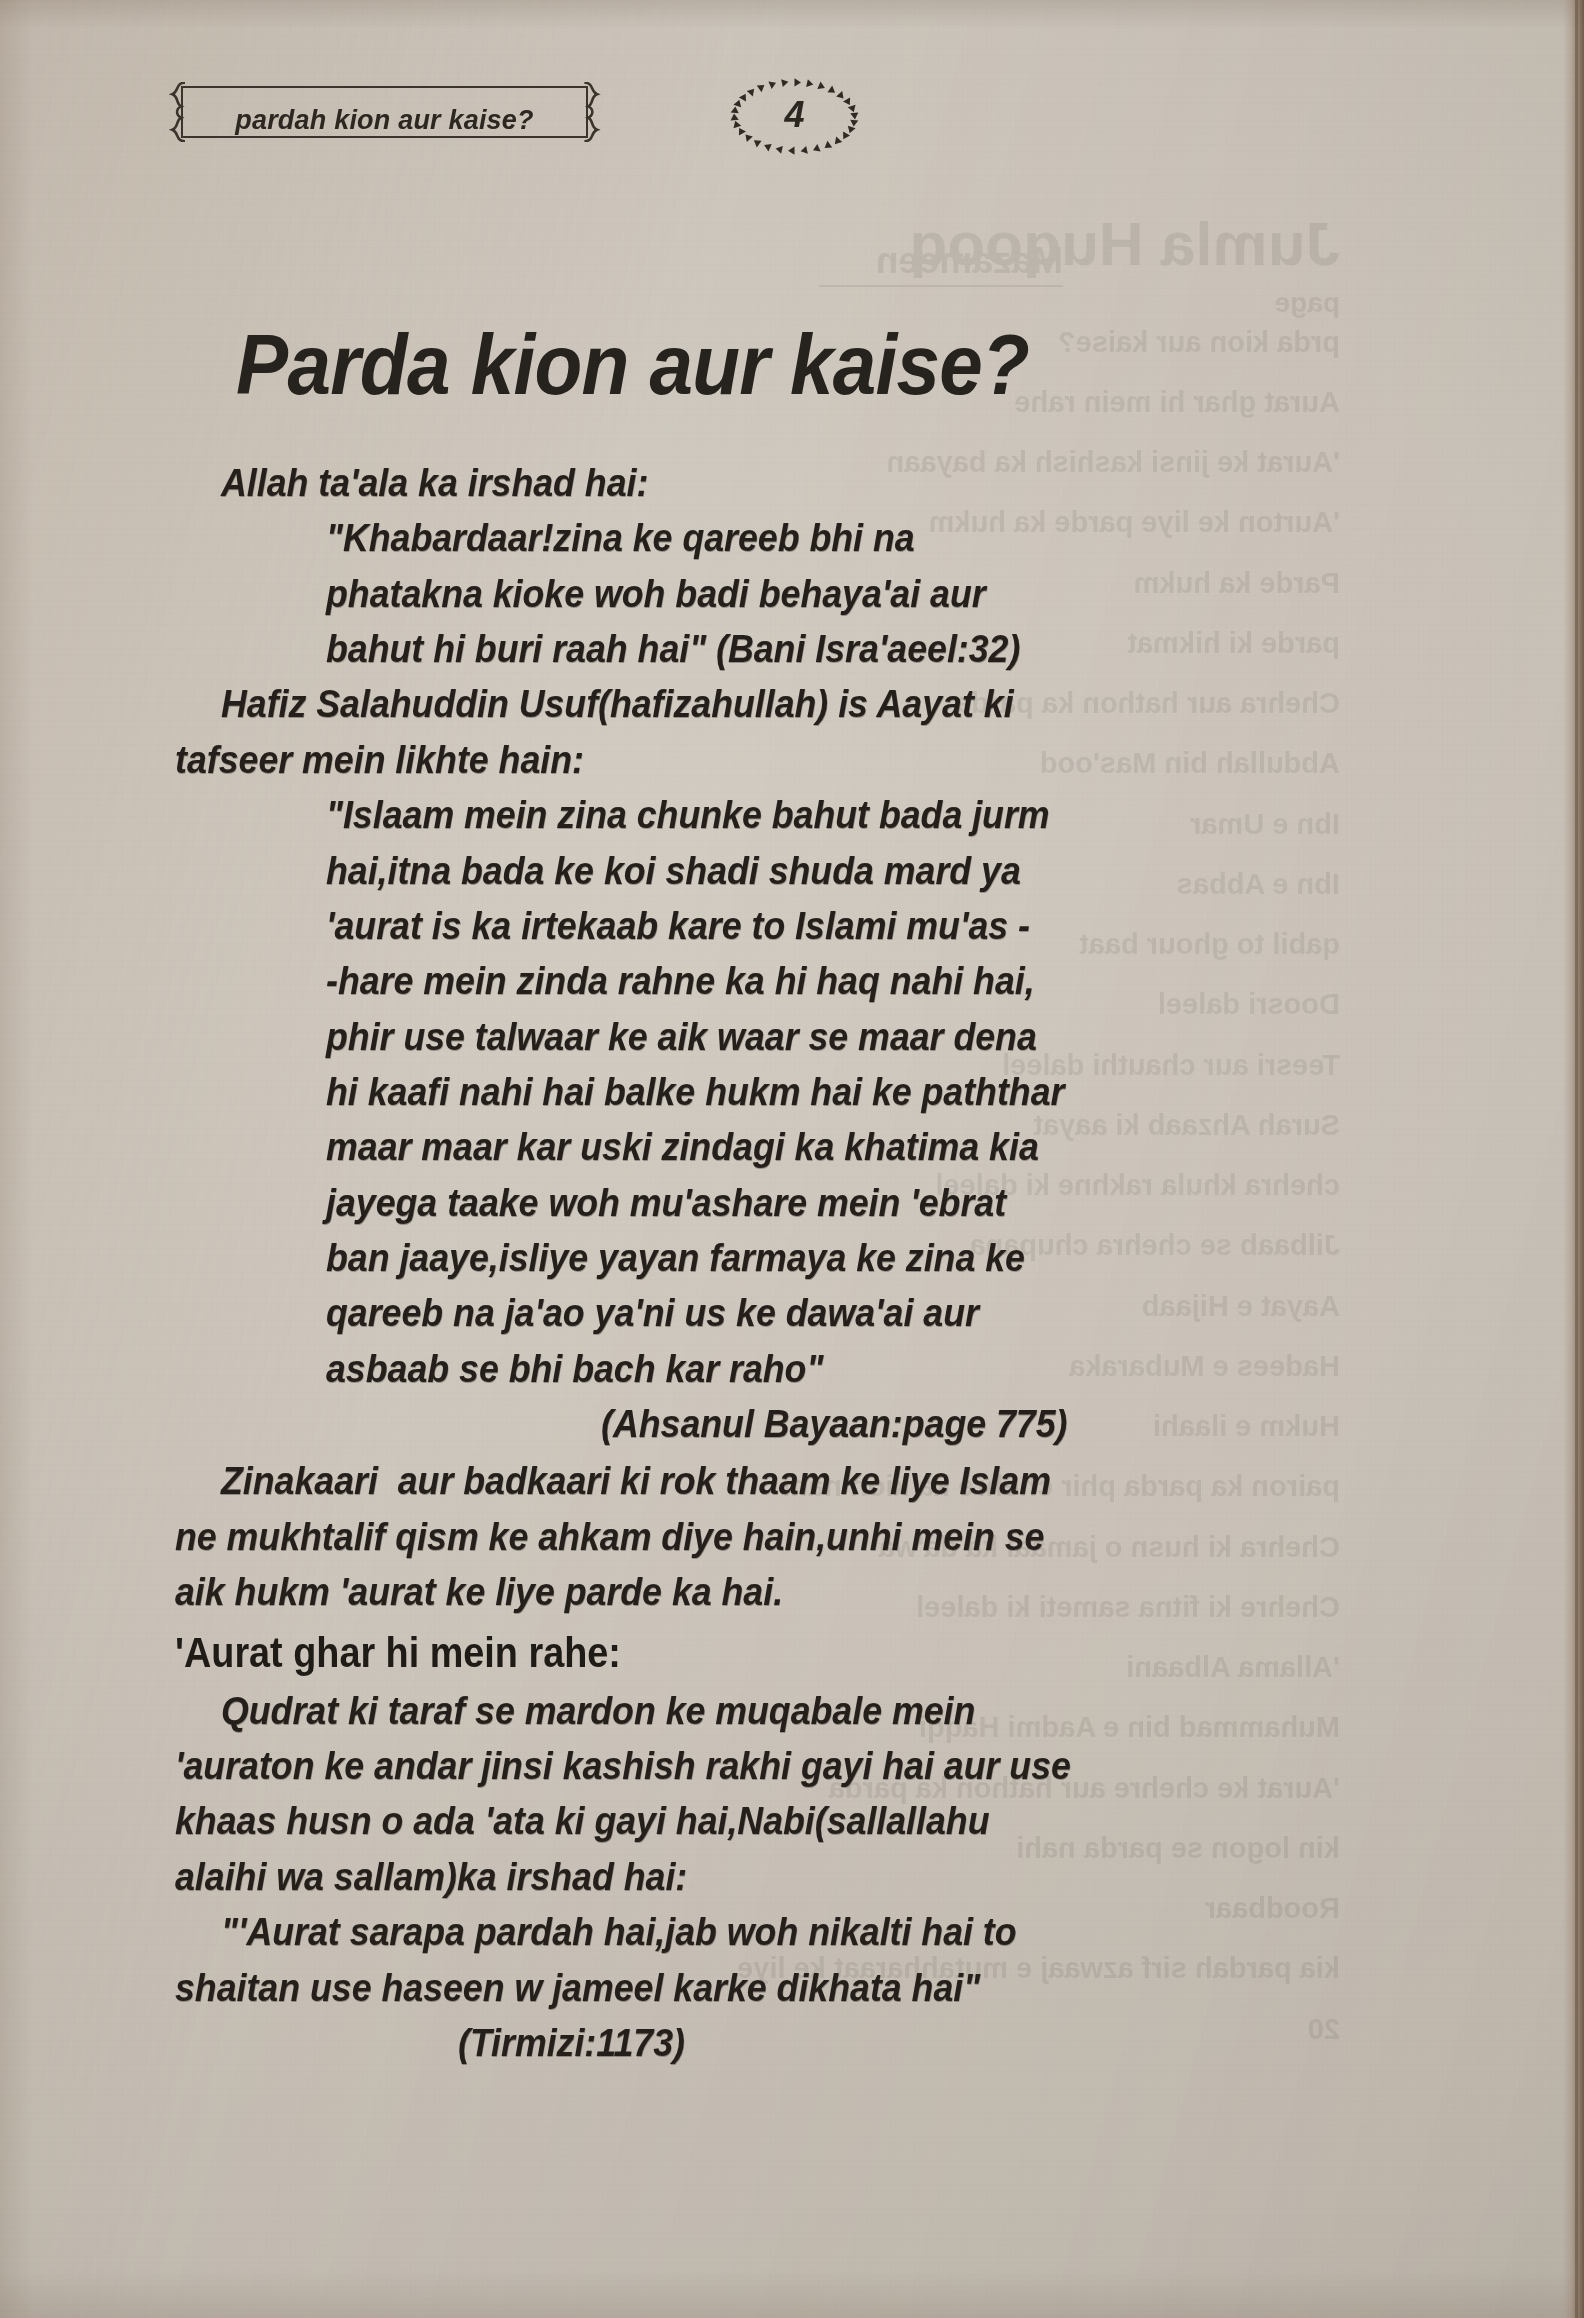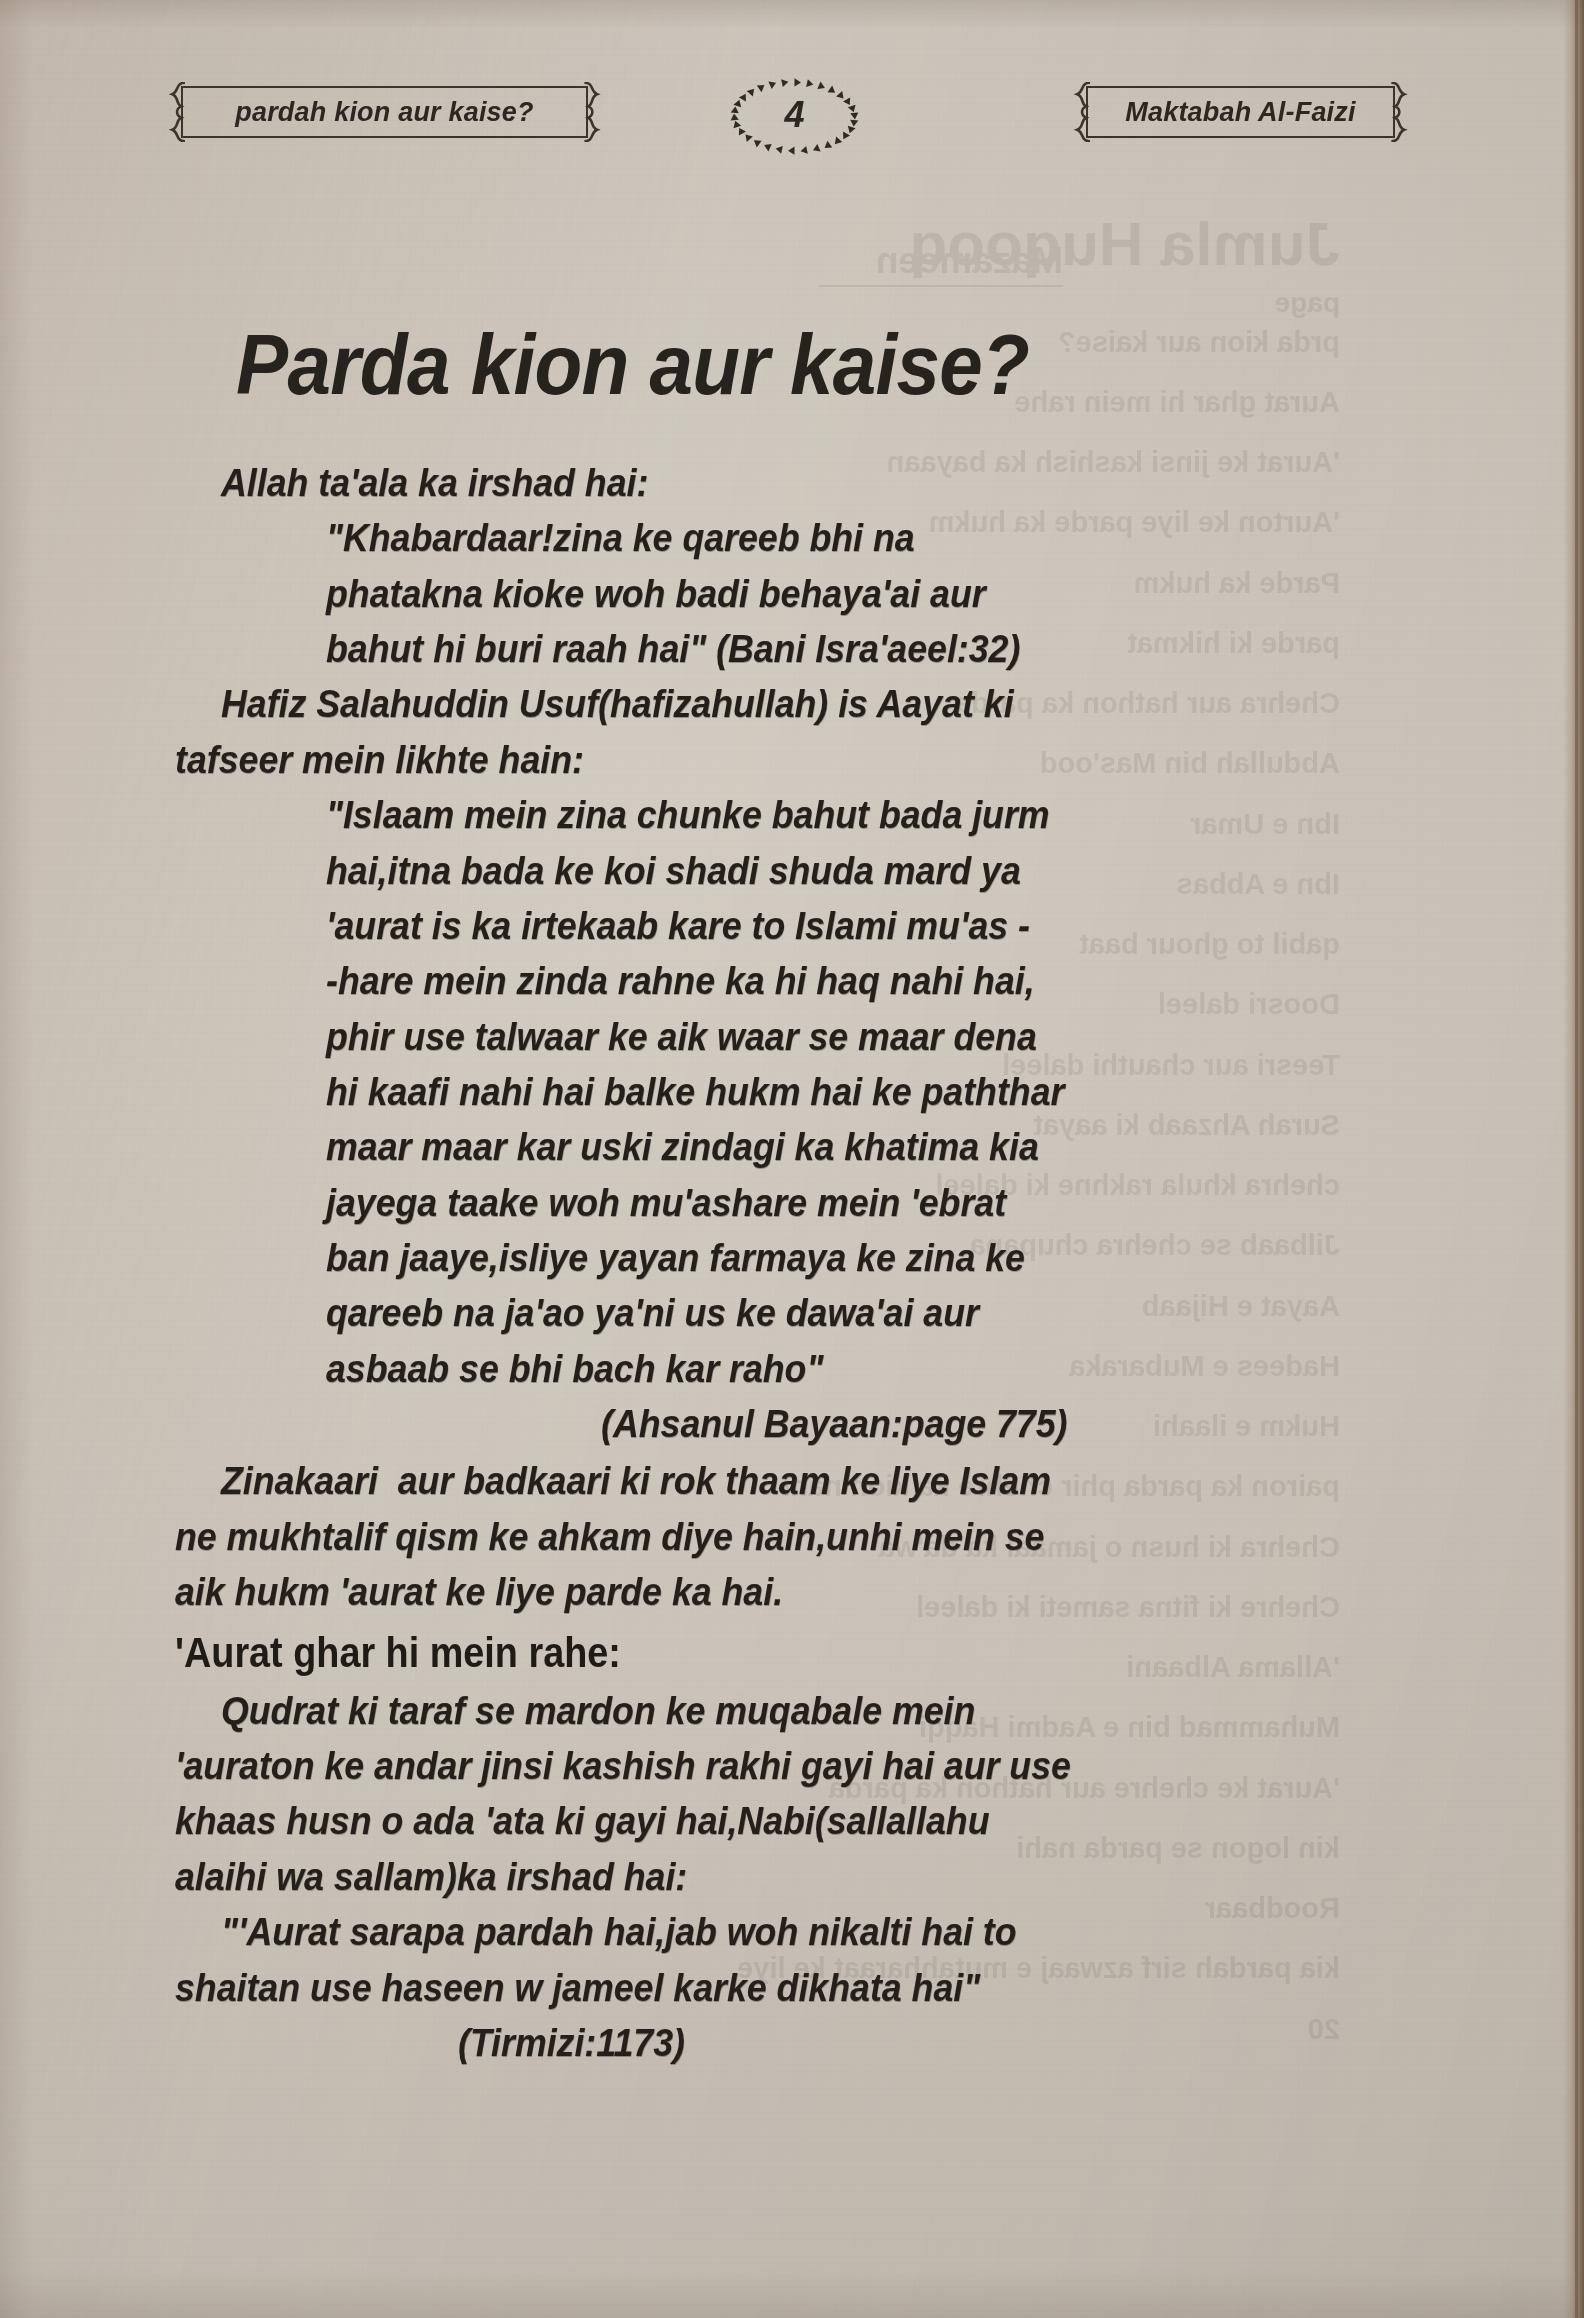--- a/index.html
+++ b/index.html
@@ -92,21 +92,21 @@
     height: 1.6px;
     background: #241f19;
   }
 
   
   .header { position: absolute; top: 0; left: 0; width: 100%; height: 171px; }
 
   .hdr-box {
     position: absolute;
     display: flex;
-    align-items: center;
+    align-items: flex-end;
     justify-content: center;
     border: 2.4px solid #3a342c;
     box-sizing: border-box;
   }
   .hdr-box .hdr-text {
     font-style: italic;
     font-weight: 700;
     color: #2c2721;
     letter-spacing: 0.2px;
     white-space: nowrap;
@@ -296,33 +296,20 @@
             <path d="M0,-5 L8,0 L0,5 Z" fill="#2f2a23" transform="translate(23.91,30.00) rotate(300.00)"></path>
             <path d="M0,-5 L8,0 L0,5 Z" fill="#2f2a23" transform="translate(33.01,22.90) rotate(312.00)"></path>
             <path d="M0,-5 L8,0 L0,5 Z" fill="#2f2a23" transform="translate(44.50,17.02) rotate(324.00)"></path>
             <path d="M0,-5 L8,0 L0,5 Z" fill="#2f2a23" transform="translate(57.90,12.63) rotate(336.00)"></path>
             <path d="M0,-5 L8,0 L0,5 Z" fill="#2f2a23" transform="translate(72.61,9.92) rotate(348.00)"></path>
           </svg>
       </div>
       <div class="pagenum">4</div>
     </div>
 
-    <div class="hdr-box" id="hdr-right">
-      <span class="brace" style="left:-22px;">
-        <svg viewBox="0 0 30 74" fill="none" stroke="currentColor" stroke-width="3.2" stroke-linecap="round">
-          <path d="M29 1 C18 1 22 12 14 15 C22 18 18 27 25 30 C18 33 18 41 25 44 C18 47 22 56 14 59 C22 62 18 73 29 73"></path>
-        </svg>
-      </span>
-      <span class="hdr-text">Maktabah Al-Faizi</span>
-      <span class="brace" style="right:-22px; transform:translateY(-50%) scaleX(-1);">
-        <svg viewBox="0 0 30 74" fill="none" stroke="currentColor" stroke-width="3.2" stroke-linecap="round">
-          <path d="M29 1 C18 1 22 12 14 15 C22 18 18 27 25 30 C18 33 18 41 25 44 C18 47 22 56 14 59 C22 62 18 73 29 73"></path>
-        </svg>
-      </span>
-    </div>
   </div>
 
   <div class="content" id="content">
     <div class="title">Parda kion aur kaise?</div>
 
   <div class="line" style="left: 221px; top: 464px;">Allah ta'ala ka irshad hai:</div>
       <div class="line" style="left: 326px; top: 519px;">"Khabardaar!zina ke qareeb bhi na</div>
       <div class="line" style="left: 326px; top: 575px;">phatakna kioke woh badi behaya'ai aur</div>
       <div class="line" style="left: 326px; top: 630px;">bahut hi buri raah hai" (Bani Isra'aeel:32)</div>
       <div class="line" style="left: 221px; top: 685px;">Hafiz Salahuddin Usuf(hafizahullah) is Aayat ki</div>

